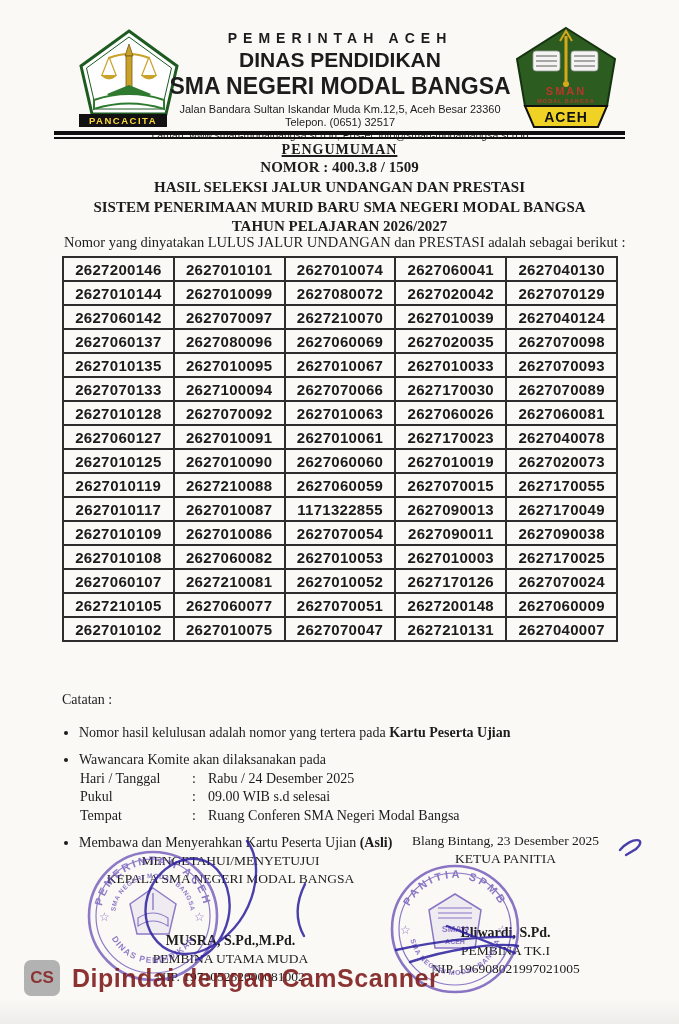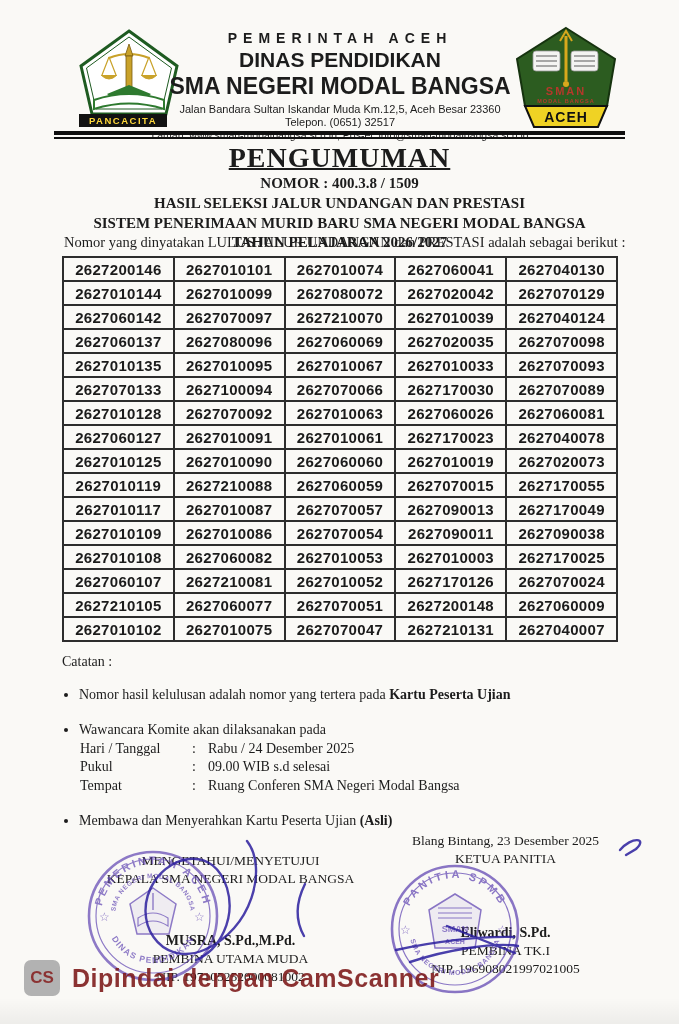--- a/index.html
+++ b/index.html
@@ -18,36 +18,36 @@
   .kop-gov{font-size:14px;font-weight:bold;letter-spacing:6px;}
   .kop-dept{font-size:21px;font-weight:bold;margin-top:1px;}
   .kop-school{font-size:23px;font-weight:bold;margin-top:1px;}
   .kop-addr{font-size:11px;margin-top:3px;white-space:nowrap;}
   .kop-phone{font-size:11px;white-space:nowrap;}
   .kop-web{font-size:10.5px;white-space:nowrap;}
   .rule-thick{position:absolute;left:54px;right:54px;top:131px;height:4px;background:#101010;}
   .rule-thin{position:absolute;left:54px;right:54px;top:137px;height:2px;background:#101010;}
   
   .title-block{position:absolute;left:0;right:0;top:142px;text-align:center;}
-  .title-main{font-size:28px;font-weight:bold;letter-spacing:1px;
+  .title-main{font-size:14px;font-weight:bold;letter-spacing:1px;
     text-decoration:underline;text-decoration-thickness:2px;margin:0;}
   .title-sub{font-size:15px;font-weight:bold;line-height:1.32;margin:0;}
   .intro{position:absolute;left:64px;top:234px;font-size:14.5px;margin:0;}
   
   .results{position:absolute;left:62px;top:256px;width:556px;border-collapse:collapse;}
   .results td{
     border:2px solid #2d2d2d;height:22px;width:20%;text-align:center;
     font-family:"Liberation Sans",sans-serif;font-weight:bold;font-size:15px;
     color:#1b1b1b;letter-spacing:0.3px;padding:0;
   }
   
-  .notes{position:absolute;left:62px;top:654px;right:48px;font-size:14px;}
+  .notes{position:absolute;left:62px;top:692px;right:48px;font-size:14px;}
   .notes-label{margin:0 0 16px 0;}
   .notes ul{margin:0;padding-left:17px;line-height:1.34;}
-  .notes li{margin:16px 0 1px 0;}
+  .notes li{margin:8px 0 1px 0;}
   .note-detail-rows{margin-left:1px;}
   .note-row{display:flex;}
   .note-lab{width:112px;flex:none;}
   .note-col{width:16px;flex:none;}
   .b{font-weight:bold;}
   
   .sig-left{position:absolute;left:88px;top:852px;width:285px;text-align:center;
     font-size:13.5px;line-height:1.32;}
   .sig-right{position:absolute;left:368px;top:832px;width:275px;text-align:center;
     font-size:13.5px;line-height:1.32;}
@@ -200,21 +200,21 @@
         <tr>
           <td>2627010119</td>
           <td>2627210088</td>
           <td>2627060059</td>
           <td>2627070015</td>
           <td>2627170055</td>
         </tr>
         <tr>
           <td>2627010117</td>
           <td>2627010087</td>
-          <td>2627070057</td>
+          <td>1171322855</td>
           <td>2627090013</td>
           <td>2627170049</td>
         </tr>
         <tr>
           <td>2627010109</td>
           <td>2627010086</td>
           <td>2627070054</td>
           <td>2627090011</td>
           <td>2627090038</td>
         </tr>

